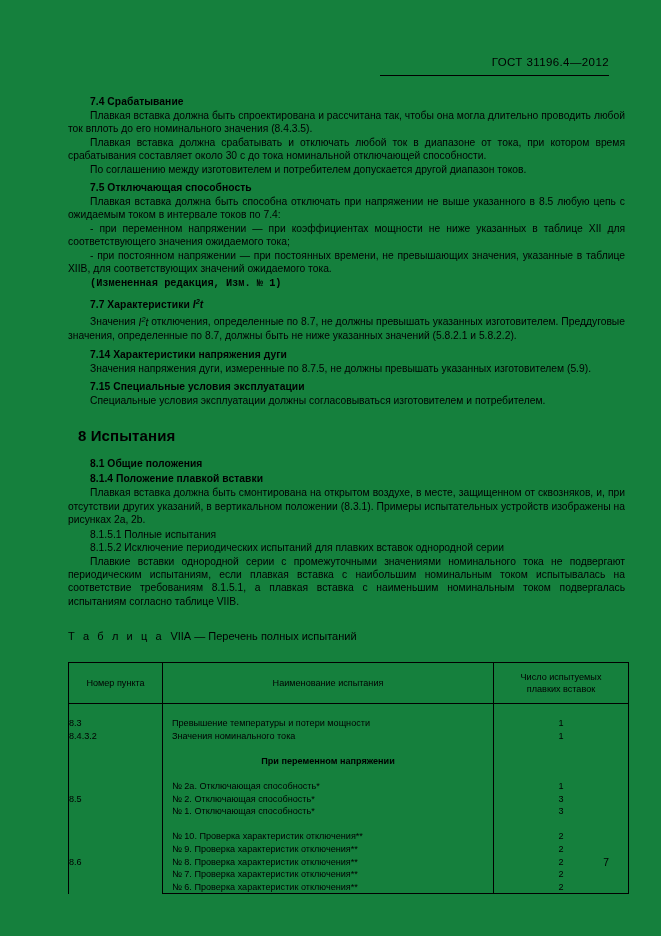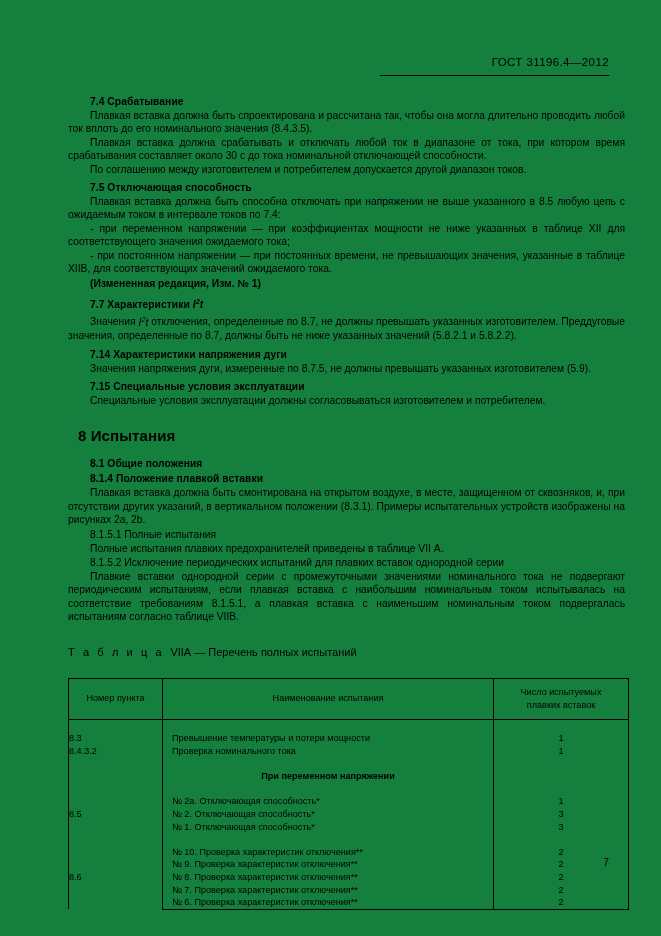--- a/index.html
+++ b/index.html
@@ -81,20 +81,21 @@
     text-indent: 22px;
     hyphens: manual;
   }
   p.body.nojust { text-align: left; }
   p.bold-note {
     font-size: 10.3px;
     line-height: 13.4px;
     margin: 2px 0 0 0;
     text-indent: 22px;
     font-weight: bold;
+    font-family: Liberation Mono, monospace;
   }
   .ital { font-style: italic; }
   .ital sup { font-style: italic; font-size: 7.4px; }
 
   
   .table-caption {
     font-size: 11px;
     margin: 22px 0 20px 0;
     color: #000;
   }
@@ -175,21 +176,20 @@
     <p class="body">Значения напряжения дуги, измеренные по 8.7.5, не должны превышать указанных изготовителем (5.9).</p>
 
     <div class="h-sub">7.15  Специальные условия эксплуатации</div>
     <p class="body nojust">Специальные условия эксплуатации должны согласовываться изготовителем и потребителем.</p>
 
     <div class="h-major">8  Испытания</div>
     <div class="h-sub tight">8.1  Общие положения</div>
     <div class="h-sub tight">8.1.4  Положение плавкой вставки</div>
     <p class="body">Плавкая вставка должна быть смонтирована на открытом воздухе, в месте, защищенном от сквозняков, и, при отсутствии других указаний, в вертикальном положении (8.3.1). Примеры испытательных устройств изображены на рисунках 2а, 2b.</p>
     <div class="h-clause">8.1.5.1  Полные испытания</div>
-    <p class="body nojust">Полные испытания плавких предохранителей приведены в таблице VII А.</p>
     <div class="h-clause">8.1.5.2  Исключение периодических испытаний для плавких вставок однородной серии</div>
     <p class="body">Плавкие вставки однородной серии с промежуточными значениями номинального тока не подвергают периодическим испытаниям, если плавкая вставка с наибольшим номинальным током испытывалась на соответствие требованиям 8.1.5.1, а плавкая вставка с наименьшим номинальным током подвергалась испытаниям согласно таблице VIIВ.</p>
 
     <div class="table-caption"><span class="spaced">Т а б л и ц а</span>&nbsp; <span>VIIА</span> <span>— Перечень полных испытаний</span></div>
 
     <table class="tbl">
       <thead>
         <tr>
           <th class="col-num">Номер пункта</th>
           <th class="col-name">Наименование испытания</th>
@@ -202,21 +202,21 @@
           <td></td>
           <td></td>
         </tr>
         <tr>
           <td class="cell-num">8.3</td>
           <td class="cell-name">Превышение температуры и потери мощности</td>
           <td class="cell-count">1</td>
         </tr>
         <tr>
           <td class="cell-num">8.4.3.2</td>
-          <td class="cell-name">Проверка номинального тока</td>
+          <td class="cell-name">Значения номинального тока</td>
           <td class="cell-count">1</td>
         </tr>
         <tr class="row-spacer">
           <td></td>
           <td></td>
           <td></td>
         </tr>
         <tr>
           <td class="cell-num"></td>
           <td class="cell-center-bold">При переменном напряжении</td>

